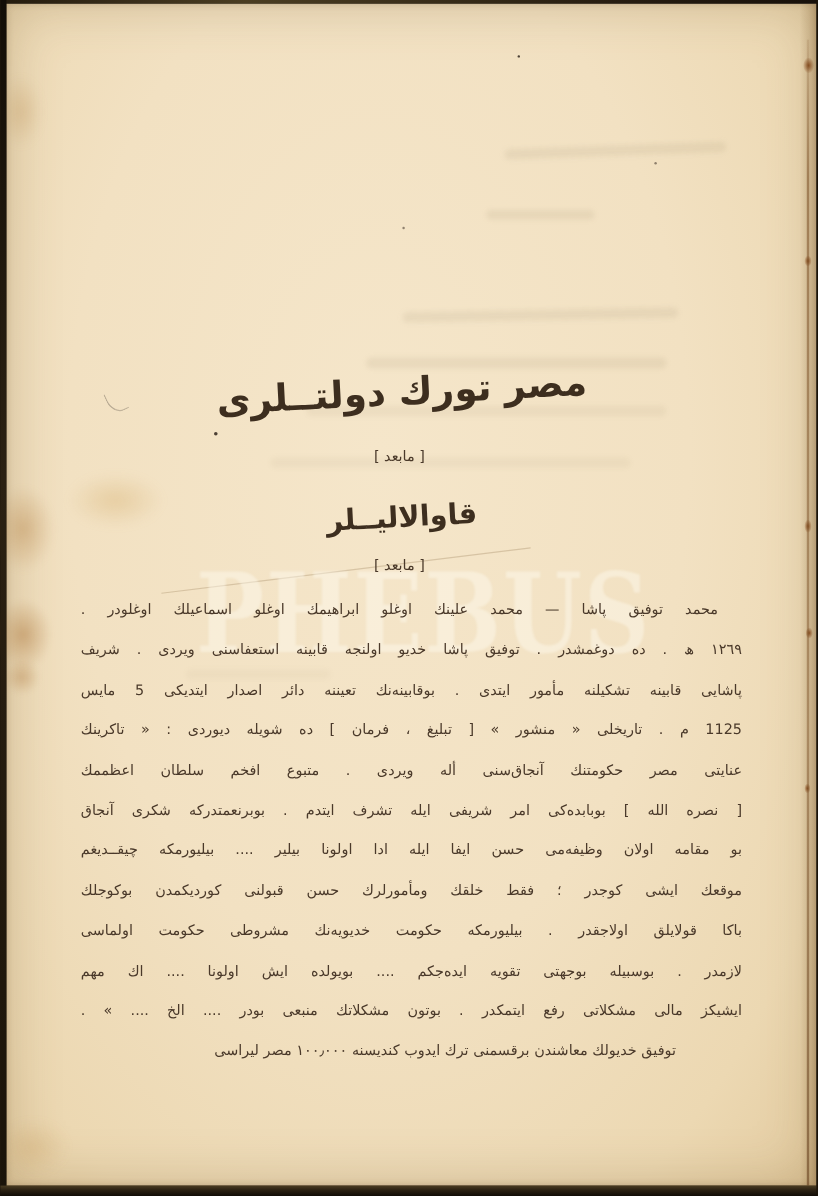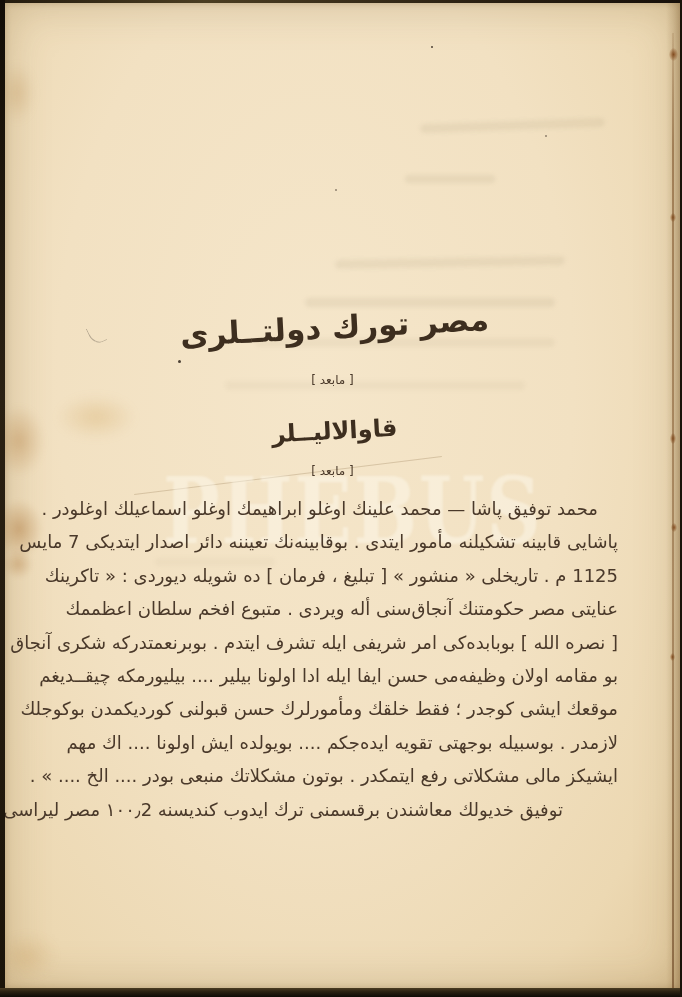--- a/index.html
+++ b/index.html
@@ -81,21 +81,21 @@
     transform:translateX(-8px) rotate(-3deg);
   }
   .cont-marker{
     position:absolute;left:0;right:0;text-align:center;
     font-size:12px;color:#4a392a;transform:translateX(-10px);
   }
   .cm1{top:370px;}
   .cm2{top:461px;}
   .body-text{
     position:absolute;right:62px;left:62px;top:489px;
-    direction:rtl;font-size:18px;color:#4a392a;
+    direction:rtl;font-size:12px;color:#4a392a;
   }
   .line{
     height:33.4px;line-height:33.4px;white-space:nowrap;
     text-align:justify;text-align-last:justify;overflow:visible;
   }
   .line.para-start{padding-right:20px;}
   .line.para-start-short{padding-right:55px;text-align-last:right;}
   
   .edge-top{position:absolute;top:0;left:0;right:0;height:3px;background:linear-gradient(to right,#241b0e,#4a3d22 30%,#2a2012 70%,#17100a);}
   .edge-left{position:absolute;top:0;left:0;bottom:0;width:5px;background:linear-gradient(to bottom,#120d07,#2b2113 40%,#1a1309);}
@@ -140,29 +140,31 @@
     <div class="watermark">PHEBUS</div>
 
     <div class="content">
       <div class="main-title">مصر تورك دولتــلرى</div>
       <div class="cont-marker cm1">[ مابعد ]</div>
       <div class="section-title">قاوالالیــلر</div>
       <div class="cont-marker cm2">[ مابعد ]</div>
 
       <div class="body-text">
         <div class="line para-start">محمد توفیق پاشا — محمد علینك اوغلو ابراهیمك اوغلو اسماعیلك اوغلودر .</div>
-        <div class="line">پاشایی قابینه تشكیلنه مأمور ایتدی . بوقابینه‌نك تعیننه دائر اصدار ایتدیكی 7 مایس</div>
+        <div class="line">١٢٦٩ ھ . ده دوغمشدر . توفیق پاشا خدیو اولنجه قابینه استعفاسنی ویردی . شریف</div>
+        <div class="line">پاشایی قابینه تشكیلنه مأمور ایتدی . بوقابینه‌نك تعیننه دائر اصدار ایتدیكی 5 مایس</div>
         <div class="line">1125 م . تاریخلی « منشور » [ تبلیغ ، فرمان ] ده شویله دیوردی : « تاكرینك</div>
         <div class="line">عنایتی مصر حكومتنك آنجاق‌سنی أله ویردی . متبوع افخم سلطان اعظممك</div>
         <div class="line">[ نصره الله ] بوبابده‌كی امر شریفی ایله تشرف ایتدم . بوبرنعمتدركه شكری آنجاق</div>
         <div class="line">بو مقامه اولان وظیفه‌می حسن ایفا ایله ادا اولونا بیلیر .... بیلیورمكه چیقــدیغم</div>
         <div class="line">موقعك ایشی كوجدر ؛ فقط خلقك ومأمورلرك حسن قبولنی كوردیكمدن بوكوجلك</div>
+        <div class="line">باكا قولایلق اولاجقدر . بیلیورمكه حكومت خدیویه‌نك مشروطی حكومت اولماسی</div>
         <div class="line">لازمدر . بوسبیله بوجهتی تقویه ایده‌جكم .... بویولده ایش اولونا .... اك مهم</div>
         <div class="line">ایشیكز مالی مشكلاتی رفع ایتمكدر . بوتون مشكلاتك منبعی بودر .... الخ .... » .</div>
-        <div class="line para-start-short">توفیق خدیولك معاشندن برقسمنی ترك ایدوب كندیسنه ١٠٠٫2 مصر لیراسی</div>
+        <div class="line para-start-short">توفیق خدیولك معاشندن برقسمنی ترك ایدوب كندیسنه ١٠٠٫٠٠٠ مصر لیراسی</div>
       </div>
     </div>
   </div>
 
   <div class="edge-top"></div>
   <div class="edge-left"></div>
   <div class="edge-bottom"></div>
   <div class="edge-corner"></div>
 </div>
 

